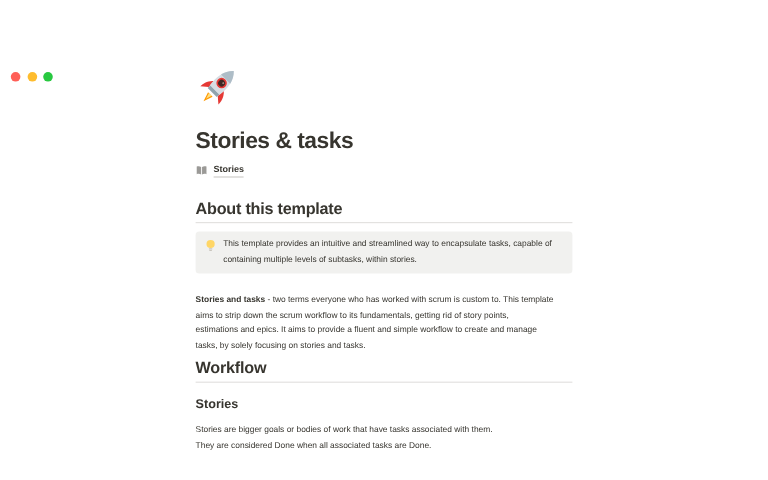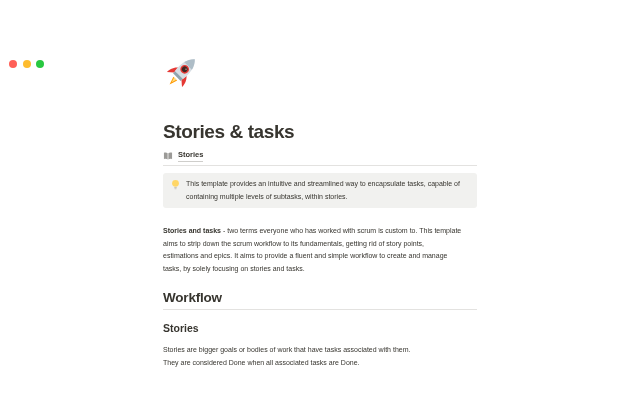--- a/index.html
+++ b/index.html
@@ -20,21 +20,21 @@
   .dot.yellow { background: var(--traffic-yellow, #febc2e); }
   .dot.green  { background: var(--traffic-green, #28c840); }
 
   
   .content { width: 314px; margin-left: 163px; }
 
   .page-icon { margin-top: 52px; width: 38px; height: 38px; cursor: pointer; }
   .page-icon svg { display: block; }
 
   .page-title {
-    margin: 30px 0 0 0;
+    margin: 16px 0 0 0;
     font-size: 19px; line-height: 24px; font-weight: 700;
     letter-spacing: -0.4px; color: var(--text, #37352f);
   }
 
   .child-pages { margin-top: 5px; }
   .child-page {
     display: flex; align-items: center; gap: 5px; height: 14px;
     cursor: pointer; text-decoration: none; color: var(--text, #37352f);
   }
   .child-page .cp-icon { width: 10px; height: 10px; flex: 0 0 auto; }
@@ -59,21 +59,21 @@
     padding: 5px 8px;
   }
   .callout-icon { width: 9px; height: 13px; flex: 0 0 auto; margin-top: 1px; }
   .callout-icon svg { display: block; }
   .callout-text .line { font-size: 7px; line-height: 12.5px; white-space: nowrap; }
 
   .paragraph { margin-top: 17px; }
   .paragraph .line { font-size: 7px; line-height: 12.6px; white-space: nowrap; }
   .paragraph .line strong { font-weight: 700; }
 
-  h2.section-heading.workflow { margin-top: 14px; line-height: 18px; }
+  h2.section-heading.workflow { margin-top: 3px; line-height: 18px; }
   h3.sub-heading {
     margin: 11px 0 0 0;
     font-size: 10.5px; line-height: 15px; font-weight: 700;
     color: var(--text, #37352f);
   }
   .paragraph.tight { margin-top: 7px; }
   .paragraph.tight .line { line-height: 13px; }
 
   .gray-icon { fill: var(--icon-gray, #9b9a97); }
 </style>
@@ -114,20 +114,21 @@
         <span class="cp-icon">
           <svg width="10" height="10" viewBox="0 0 16 16" class="gray-icon" aria-hidden="true">
             <path d="M7.4 3.4 C5.8 2.2 3.4 2.1 1.5 2.8 L1.5 13 C3.4 12.3 5.8 12.4 7.4 13.5 Z"></path>
             <path d="M8.6 3.4 C10.2 2.2 12.6 2.1 14.5 2.8 L14.5 13 C12.6 12.3 10.2 12.4 8.6 13.5 Z"></path>
           </svg>
         </span>
         <span class="cp-label">Stories</span>
       </a>
     </div>
 
+    <h2 class="section-heading">About this template</h2>
     <div class="divider"></div>
 
     <div class="callout">
       <span class="callout-icon">
         <svg width="9" height="13" viewBox="0 0 10 14" aria-hidden="true">
           <circle cx="5" cy="4.6" r="3.8" fill="#ffd666"></circle>
           <rect x="3.4" y="8.6" width="3.2" height="1.1" rx="0.55" fill="#c9c5bd"></rect>
           <rect x="3.7" y="10.1" width="2.6" height="1" rx="0.5" fill="#c9c5bd"></rect>
         </svg>
       </span>

